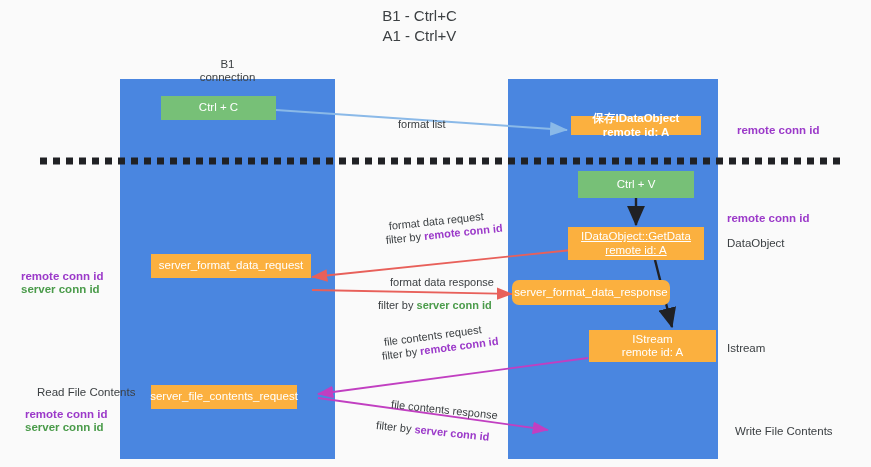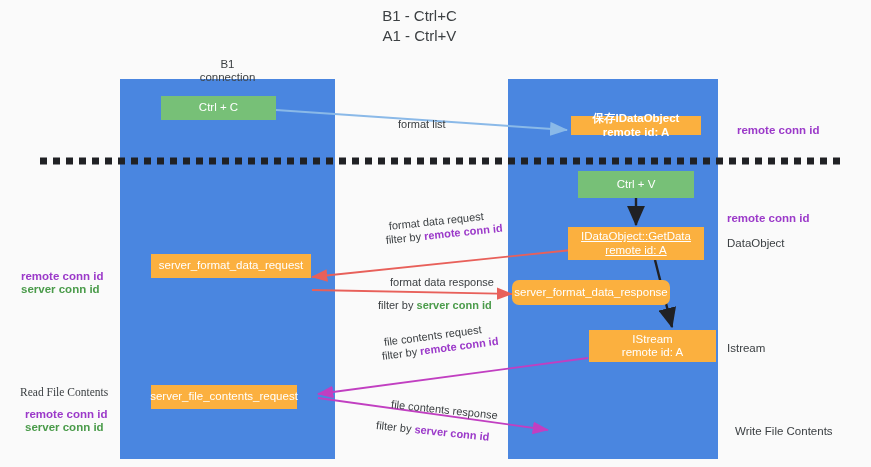--- a/index.html
+++ b/index.html
@@ -125,21 +125,21 @@
 
   <div class="side-label" style="left:727px;top:236px;">DataObject</div>
 
   <div class="side-label" style="left:727px;top:341px;">Istream</div>
 
   <div class="side-label" style="left:735px;top:424px;">Write File Contents</div>
 
   <div class="conn-label purple" style="left:21px;top:269px;">remote conn id</div>
   <div class="conn-label green-t" style="left:21px;top:282px;">server conn id</div>
 
-  <div class="side-label" style="left:20px;top:385px;font-family:Liberation Serif, serif;">Read File Contents</div>
+  <div class="side-label" style="left:37px;top:385px;">Read File Contents</div>
   <div class="conn-label purple" style="left:25px;top:407px;">remote conn id</div>
   <div class="conn-label green-t" style="left:25px;top:420px;">server conn id</div>
 
   <div class="edge-label" style="left:398px;top:117px;">format list</div>
 
   <div class="edge-label" style="left:388px;top:219px;transform:rotate(-6deg);">
     <span>format data request</span>
   </div>
   <div class="edge-label" style="left:385px;top:233px;transform:rotate(-6deg);">
     <span>filter by </span><span class="hl-purple">remote conn id</span>

